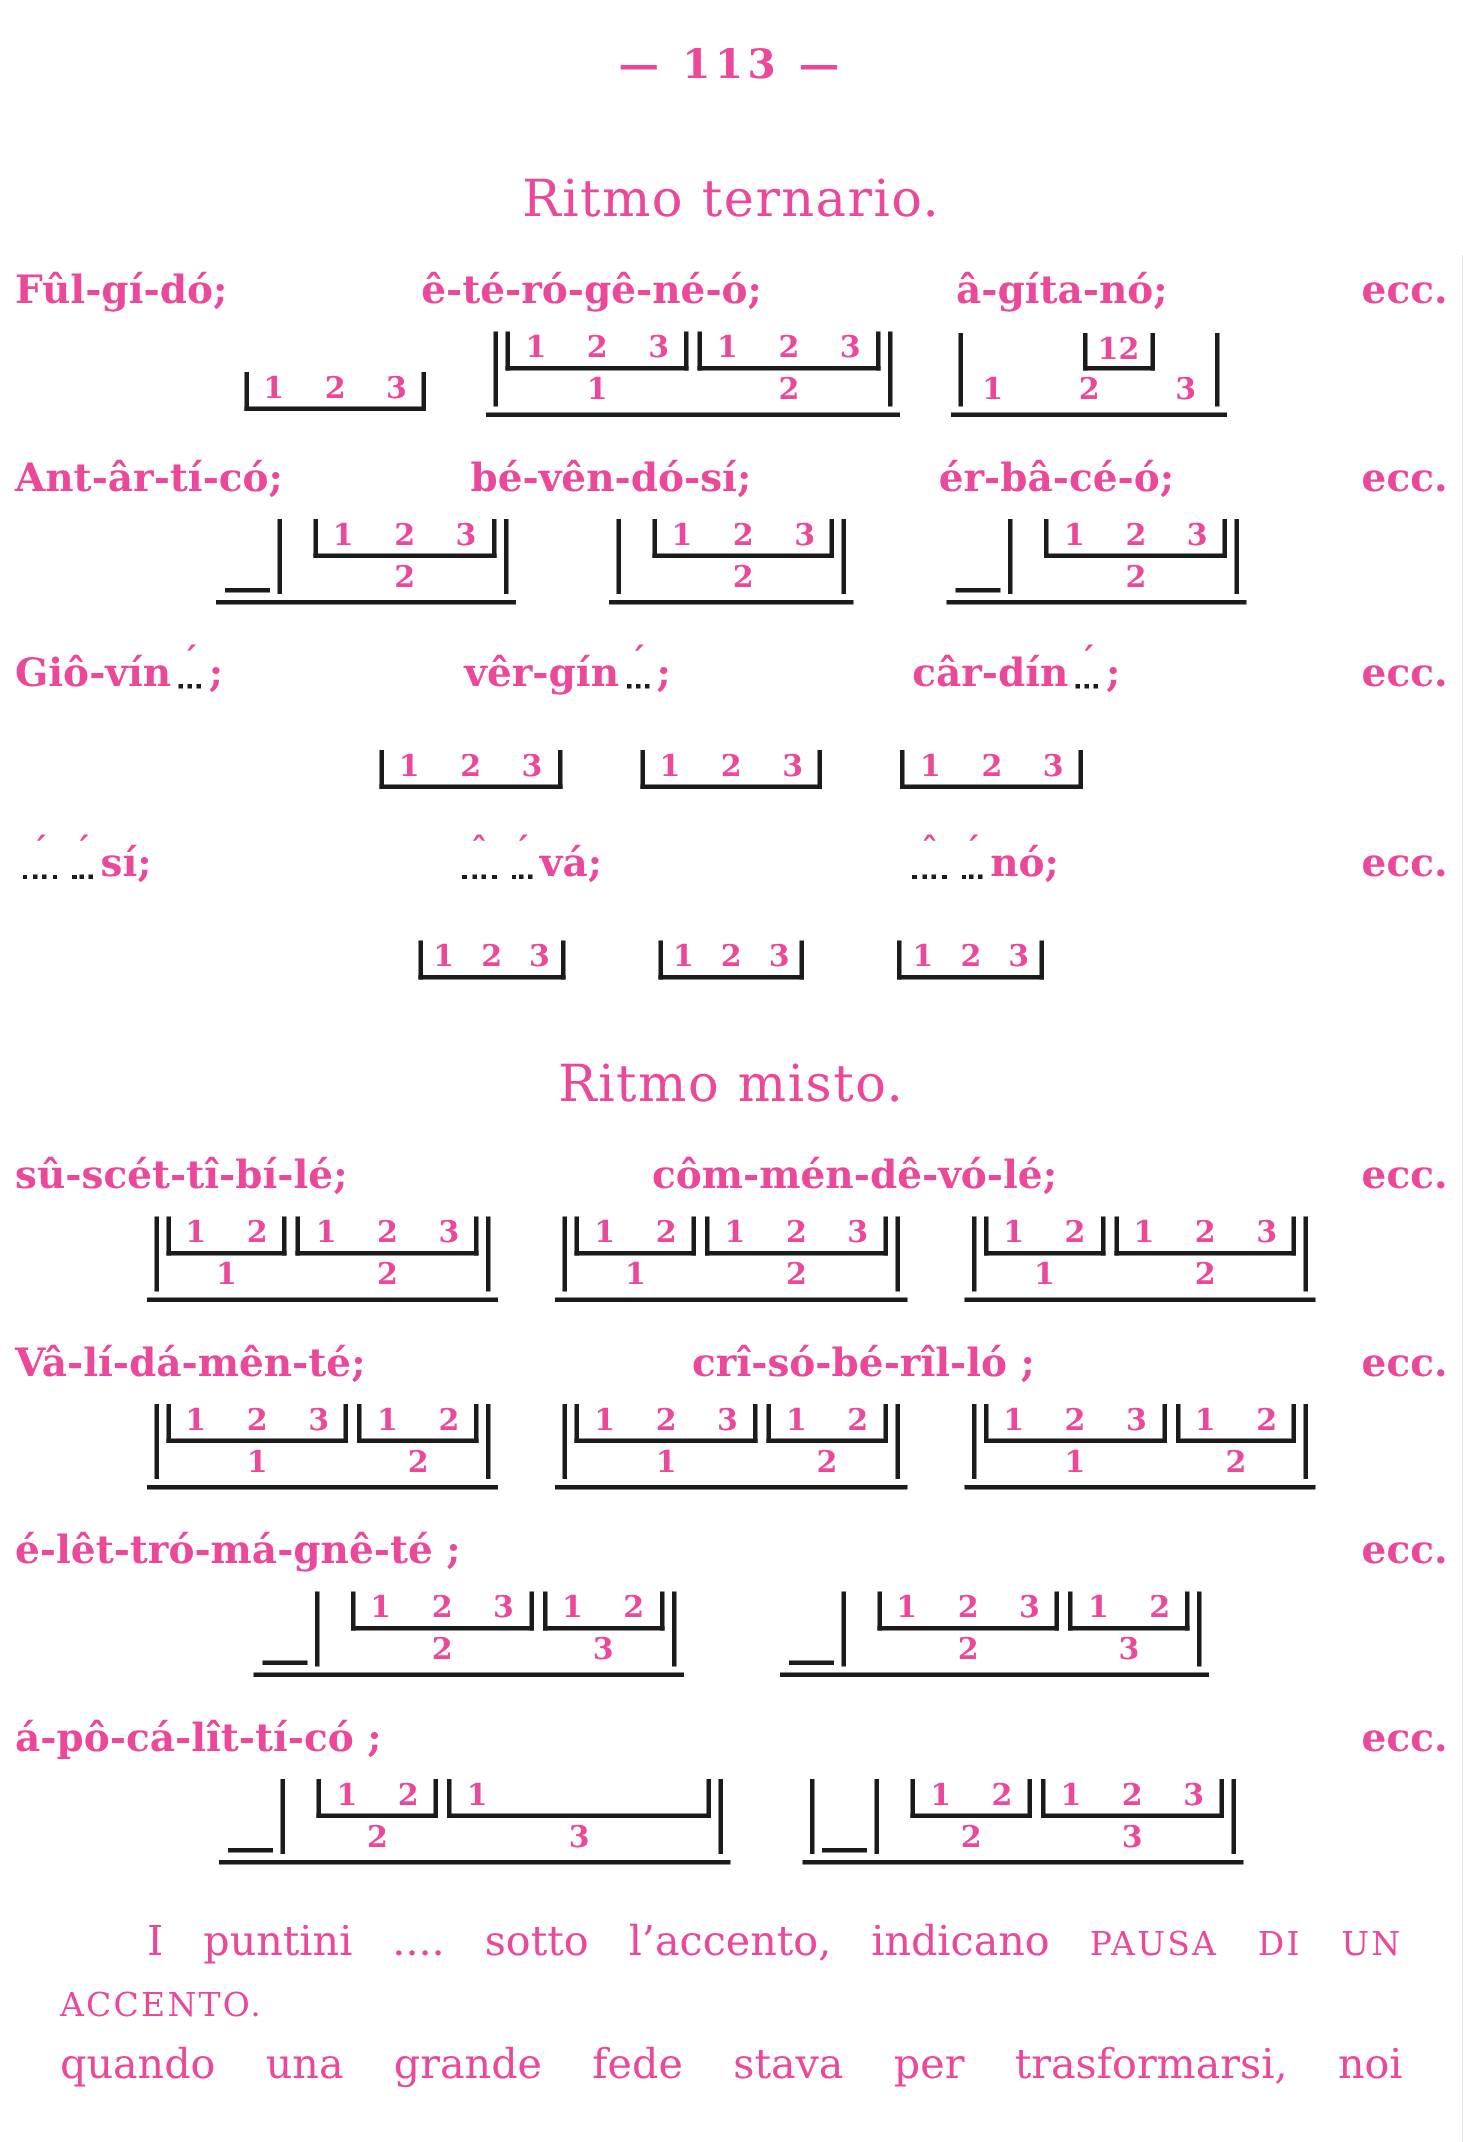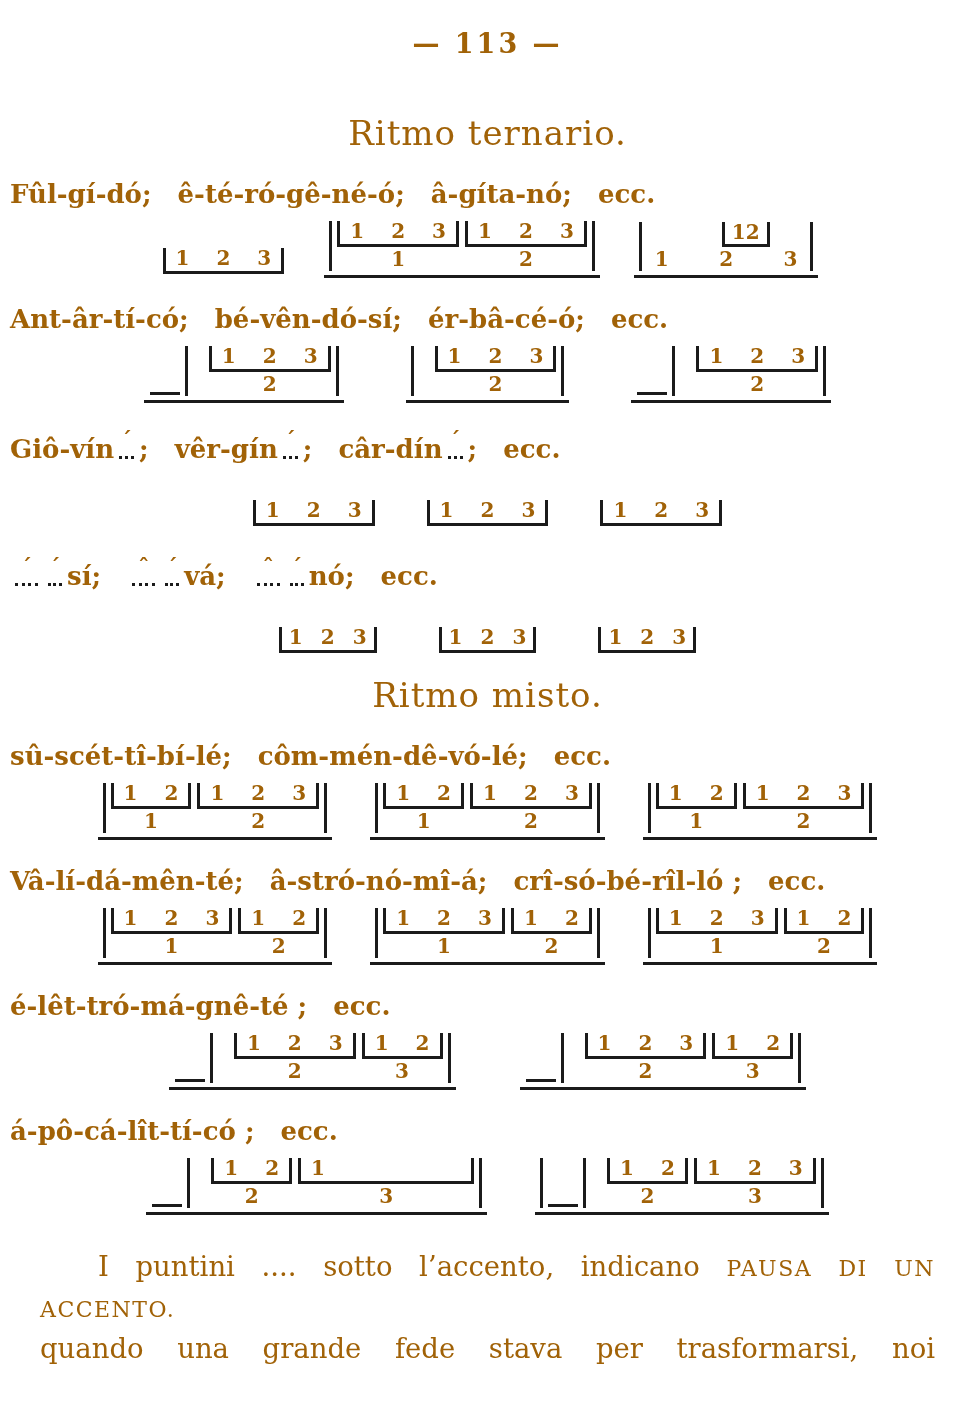--- a/index.html
+++ b/index.html
@@ -1,23 +1,23 @@
 <!DOCTYPE html>
 <html><head>
 <meta charset="utf-8">
 <style>
   html,body{margin:0;padding:0;background:#d9d9d9;}
   .page{
-    width:975px;height:1428px;margin:0 auto;background:#ffffff;color:#a16207;
+    width:975px;height:1428px;margin:0 auto;background:#ffffff;color:#ec4899;
     font-family:"DejaVu Serif","Liberation Serif",serif;position:relative;overflow:hidden;
   }
   .pagehead{text-align:center;padding-top:28px;font-size:27px;font-weight:700;letter-spacing:3px;}
   .title{text-align:center;font-size:34px;font-weight:400;letter-spacing:1px;margin:54px 0 0;}
-  .title.misto{margin-top:18px;}
-  .wrow{display:flex;justify-content:flex-start;align-items:flex-end;gap:26px;
+  .title.misto{margin-top:46px;}
+  .wrow{display:flex;justify-content:space-between;align-items:flex-end;gap:26px;
         font-size:26px;font-weight:700;margin:26px 10px 2px;white-space:nowrap;}
   .witem{display:inline-flex;align-items:flex-end;}
   .mrow{display:flex;justify-content:center;align-items:flex-end;margin:10px 0 6px;min-height:56px;}
   .measure{display:inline-flex;align-items:stretch;padding:2px 3px 4px;}
   .measure.ul{border-bottom:3px solid #1b1b1b;}
   .mbar{width:3px;background:#1b1b1b;margin:0 2px;}
   .mdash{width:30px;border-bottom:3px solid #1b1b1b;align-self:flex-end;margin:0 3px 1px;}
   .msp{width:16px;}
   .mnum{align-self:flex-end;font-size:20px;font-weight:700;padding:0 11px;line-height:23px;}
   .grp{display:inline-flex;flex-direction:column;align-items:center;margin:0 3px;}
@@ -361,23 +361,20 @@
         </div>
         <div class="mbar"></div>
       </div>
     </div>
 
   <div class="wrow">
       <span class="witem">
         <span>Vâ-lí-dá-mên-té;</span>
       </span>
       <span class="witem">
-        <span>â-stró-nó-mî-á;</span>
-      </span>
-      <span class="witem">
         <span>crî-só-bé-rîl-ló ;</span>
       </span>
       <span class="witem">
         <span>ecc.</span>
       </span>
     </div>
   <div class="mrow" style="gap: 38px;">
       <div class="measure ul">
         <div class="mbar"></div>
         <div class="grp">

